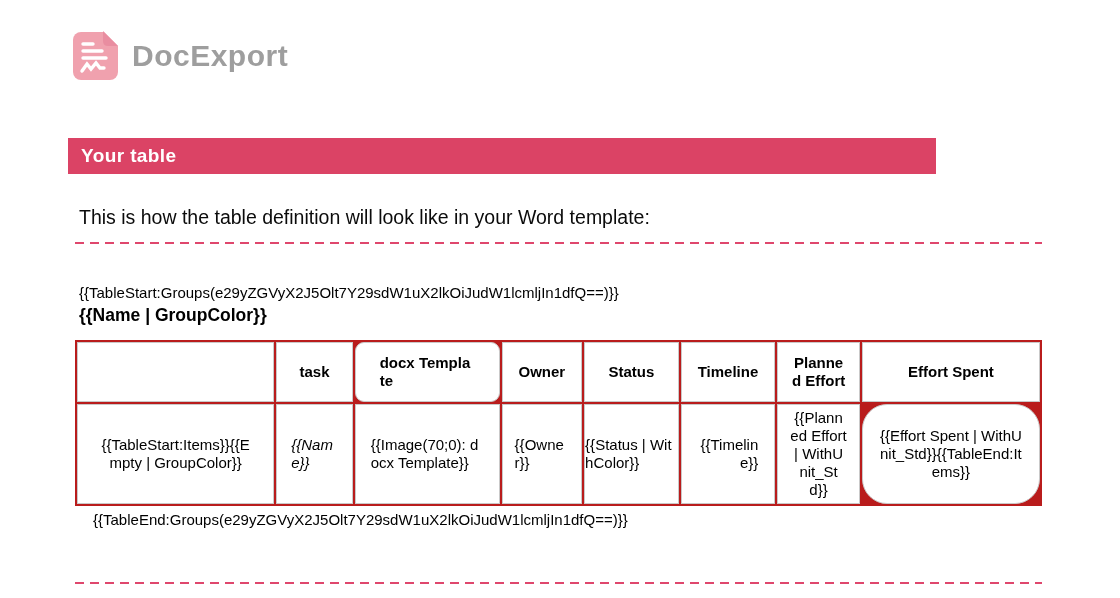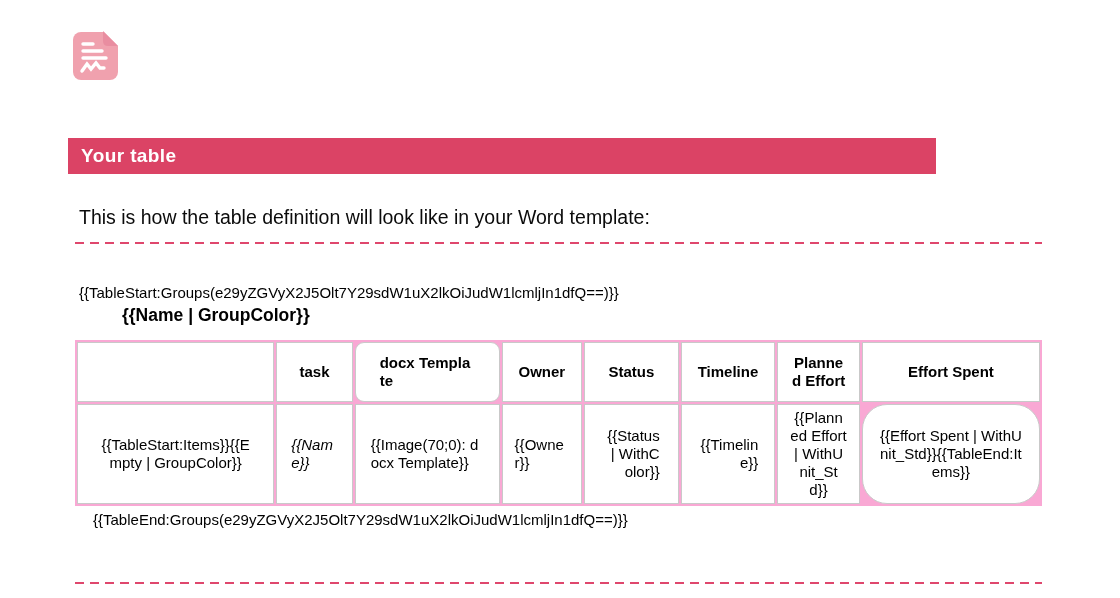--- a/index.html
+++ b/index.html
@@ -26,40 +26,40 @@
   }
   .banner-title{color:#ffffff;font-size:19px;font-weight:bold;letter-spacing:.4px;}
   .intro{position:absolute;top:206px;left:79px;font-size:19.5px;color:#0b0b0b;}
   .rule{
     position:absolute;left:75px;width:967px;height:2px;
     background:repeating-linear-gradient(90deg,var(--divider) 0 9px,transparent 9px 15px);
   }
   .rule-top{top:242px;}
   .rule-bottom{top:582px;}
   .tpl-start{position:absolute;top:284px;left:79px;font-size:15px;}
-  .tpl-group{position:absolute;top:305px;left:79px;font-size:17.5px;font-weight:bold;margin-left:43px;}
+  .tpl-group{position:absolute;top:305px;left:79px;font-size:17.5px;font-weight:bold;}
   .tpl-end{position:absolute;top:511px;left:93px;font-size:15px;}
   .tpl-table{position:absolute;top:340px;left:75px;}
   table{
     border-collapse:separate;border-spacing:2px;table-layout:fixed;
-    width:967px;background:#f9a8d4;
+    width:967px;background:#b91c1c;
   }
   th,td{
     border:1px solid var(--table-border);font-size:15px;line-height:18px;
     vertical-align:middle;word-break:break-all;background:#ffffff;color:#000;
   }
   th{font-weight:bold;text-align:center;height:60px;padding:4px 10px;}
   td{height:92px;padding:4px 8px;}
   th.h3{text-align:left;padding:4px 24px;border-radius:9px;}
   th.h7{padding:4px 12px;}
   td.d1{text-align:center;padding:4px 20px;}
   td.d2{text-align:left;padding:4px 14px;font-style:italic;}
   td.d3{text-align:left;padding:4px 15px;}
   td.d4{text-align:left;padding:4px 12px;}
-  td.d5{text-align:right;padding:4px 18px;}
+  td.d5{text-align:left;padding:4px 0;}
   td.d6{text-align:right;padding:4px 16px;}
   td.d7{text-align:center;padding:4px 12px;}
   td.d8{text-align:center;padding:4px 14px;border-radius:25px;}
 </style>
 </head>
 <body>
 
 <div class="logo">
   <span>
     <svg class="logo-icon" viewBox="0 0 48 50" xmlns="http://www.w3.org/2000/svg">
@@ -67,20 +67,21 @@
       <polygon points="31,0 48,0 48,17" fill="#ffffff"></polygon>
       <path d="M31 0 L46 15 L36 15 Q31 15 31 10 Z" fill="var(--logo-fold)"></path>
       <g stroke="#ffffff" stroke-width="3.4" stroke-linecap="round" fill="none">
         <line x1="11" y1="13" x2="21" y2="13"></line>
         <line x1="11" y1="20" x2="30" y2="20"></line>
         <line x1="11" y1="27" x2="34" y2="27"></line>
         <polyline points="10,40 15,33 19,38 24,32 28,37 32,37"></polyline>
       </g>
     </svg>
   </span>
+  <span class="logo-text">DocExport</span>
 </div>
 
 <div class="banner">
   <span class="banner-title">Your table</span>
 </div>
 
 <div class="intro">This is how the table definition will look like in your Word template:</div>
 
 <div class="rule rule-top"></div>
 

